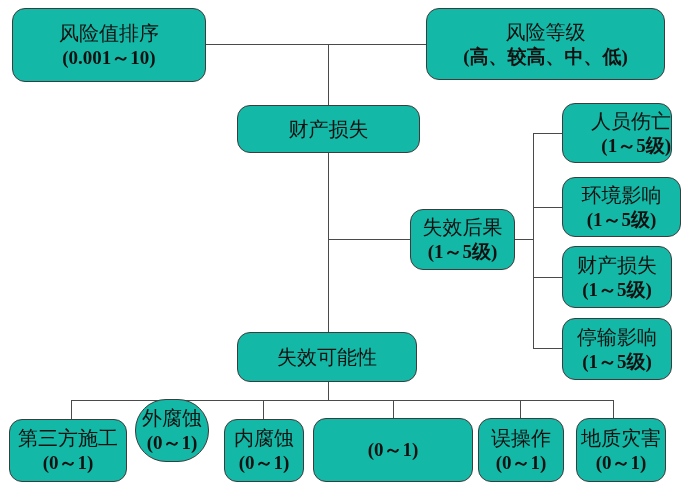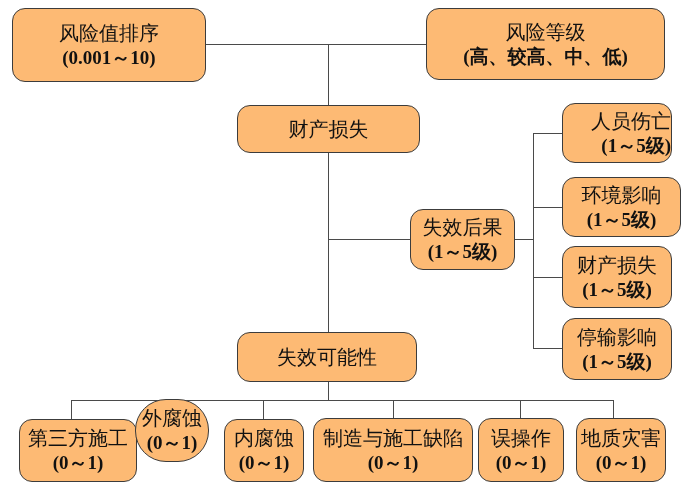--- a/index.html
+++ b/index.html
@@ -12,21 +12,21 @@
   .canvas {
     position: relative;
     width: 682px; height: 490px;
     background: #ffffff;
     overflow: hidden;
   }
   .node {
     position: absolute;
     border: 1.4px solid #3c3c3c;
     border-radius: 13px;
-    background: #fdba74;
+    background: #14b8a6;
     display: flex;
     flex-direction: column;
     align-items: center;
     justify-content: center;
     text-align: center;
     line-height: 1.3;
     z-index: 2;
   }
   .node .t { font-size: 20px; white-space: nowrap; }
   .node .s { font-size: 19px; white-space: nowrap; font-weight: bold; }
@@ -96,37 +96,36 @@
 
   <div class="node" style="left:562px; top:318px; width:110px; height:62px;">
     <span class="t">停输影响</span>
     <span class="s">(1～5级)</span>
   </div>
 
   <div class="node" style="left:237px; top:332px; width:180px; height:50px;">
     <span class="t">失效可能性</span>
   </div>
 
-  <div class="node" style="left:19px; top:419px; width:118px; height:63px;">
+  <div class="node" style="left:9px; top:419px; width:118px; height:63px;">
     <span class="t">第三方施工</span>
     <span class="s">(0～1)</span>
   </div>
 
   <div class="node" style="left:135px; top:399px; width:74px; height:63px;border-radius:31px;">
     <span class="t">外腐蚀</span>
     <span class="s">(0～1)</span>
   </div>
 
   <div class="node" style="left:224px; top:419px; width:80px; height:63px;">
     <span class="t">内腐蚀</span>
     <span class="s">(0～1)</span>
   </div>
 
   <div class="node" style="left:313px; top:418px; width:160px; height:64px;">
-    <span class="t">制造与施工缺陷</span>
     <span class="s">(0～1)</span>
   </div>
 
   <div class="node" style="left:478px; top:418px; width:86px; height:64px;">
     <span class="t">误操作</span>
     <span class="s">(0～1)</span>
   </div>
 
   <div class="node" style="left:568px; top:418px; width:90px; height:64px;margin-left:8px;">
     <span class="t">地质灾害</span>

